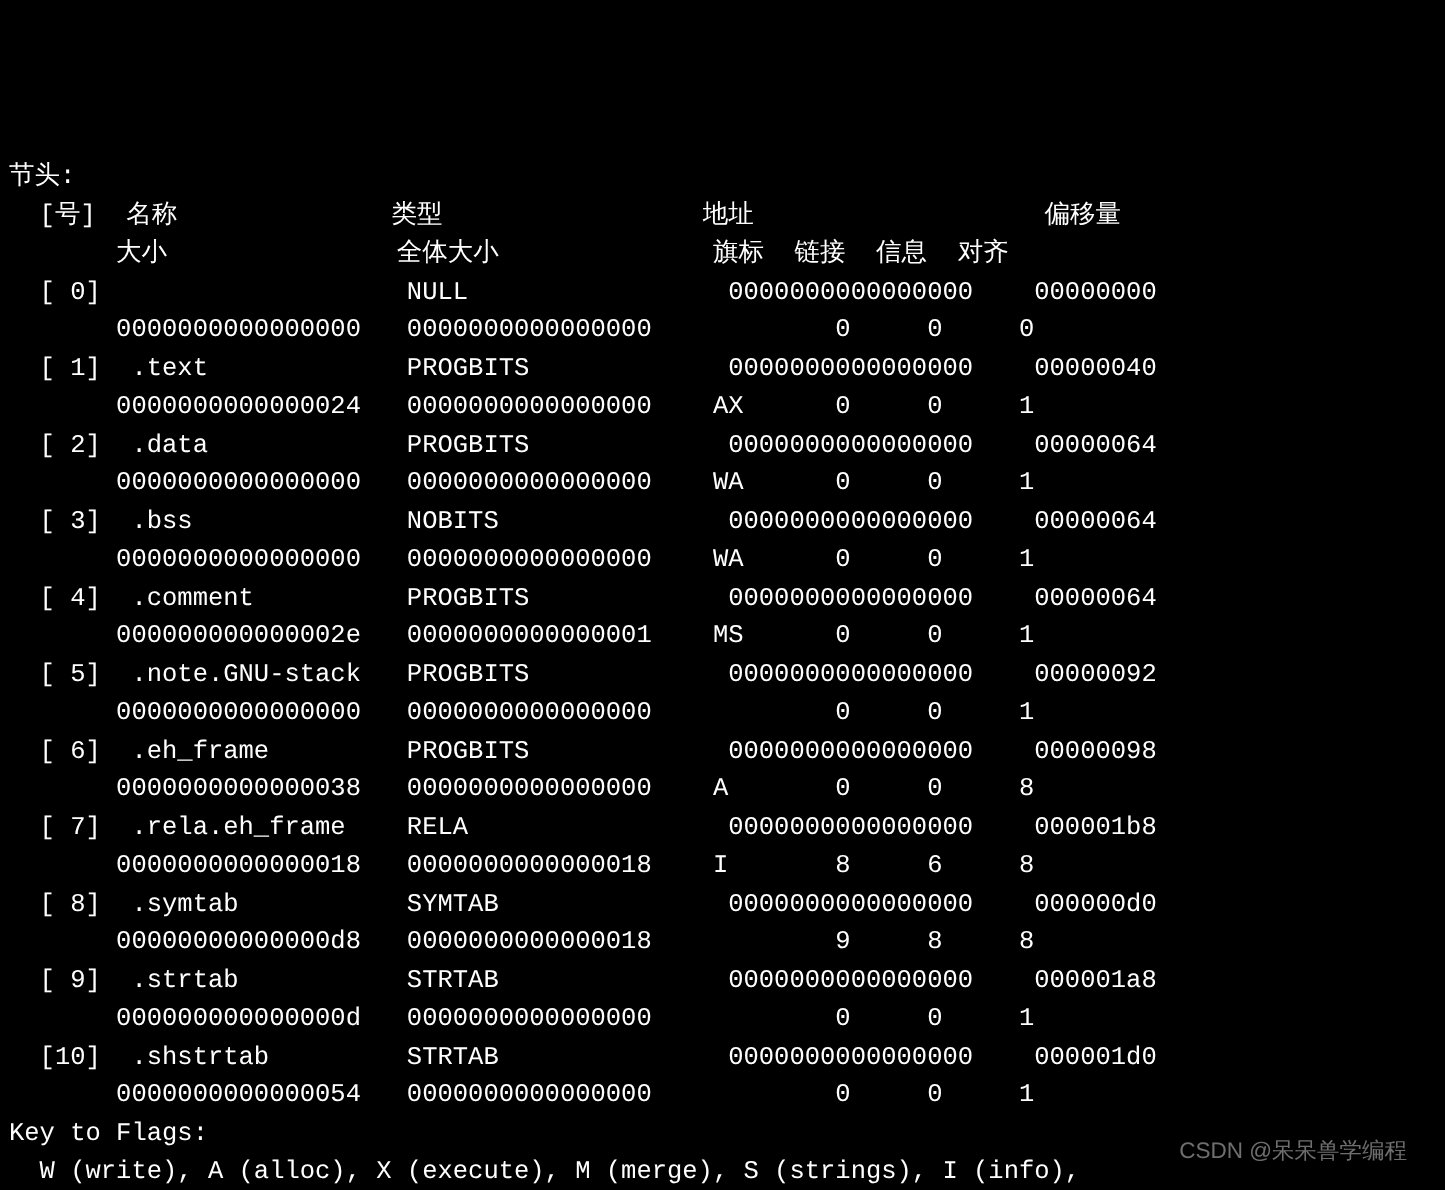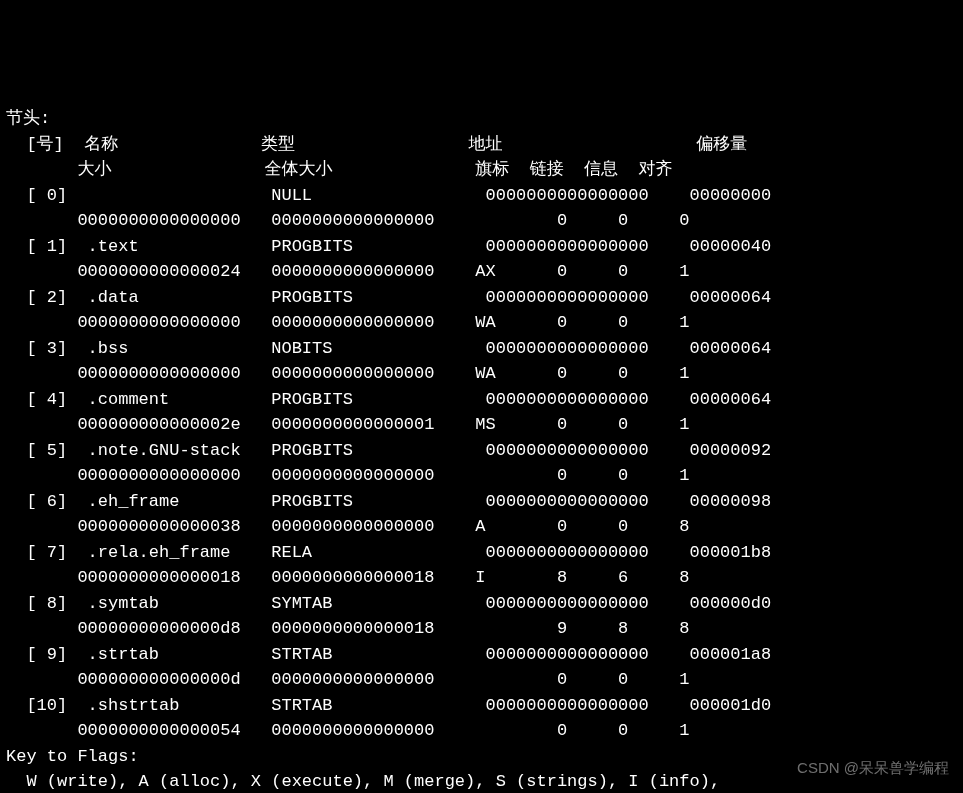--- a/index.html
+++ b/index.html
@@ -13,21 +13,21 @@
     width: 963px;
     height: 793px;
     box-sizing: border-box;
     position: relative;
     white-space: pre;
     overflow: hidden;
   }
   .watermark {
     position: absolute;
     bottom: 14px;
-    right: 14px;
+    right: 25px;
     color: rgba(200,200,200,0.55);
     font-family: -apple-system, "PingFang SC", "Microsoft YaHei", sans-serif;
     font-size: 15px;
     white-space: nowrap;
   }
 </style>
 </head>
 <body>
 
 

